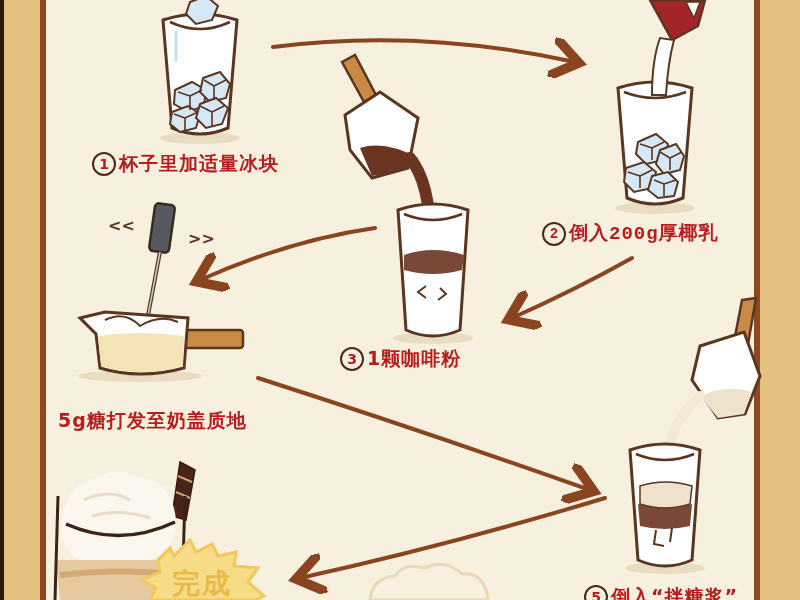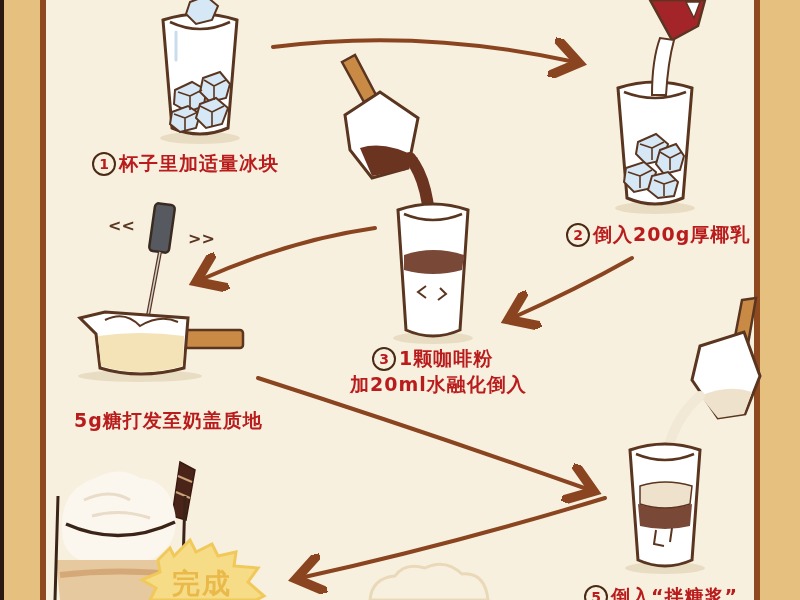--- a/index.html
+++ b/index.html
@@ -134,32 +134,29 @@
       <path d="M66,524 Q120,548 175,522" fill="none" stroke="#3a2418" stroke-width="3.5"></path>
     </g>
 
     <path d="M158,560 L170,548 L174,556 L190,540 L196,552 L212,544 L218,556 L236,552 L234,566 L258,568 L248,582 L264,596 L256,600 L150,600 L156,588 L142,580 L160,572 Z" fill="#f6dc86" stroke="#f0c95a" stroke-width="3"></path>
   </svg>
 
   <div class="label" style="left:92px; top:151px;">
     <span class="step-num">1</span><span>杯子里加适量冰块</span>
   </div>
 
-  <div class="label" style="left:566px; top:222px;">
+  <div class="label" style="left:542px; top:222px;font-family:Liberation Mono, monospace;">
     <span class="step-num">2</span><span>倒入200g厚椰乳</span>
   </div>
 
-  <div class="label" style="left:372px; top:346px;">
+  <div class="label" style="left:340px; top:346px;">
     <span class="step-num">3</span><span>1颗咖啡粉</span>
   </div>
-  <div class="label" style="left:350px; top:372px;">
-    <span>加20ml水融化倒入</span>
-  </div>
 
-  <div class="label" style="left:74px; top:408px;">
+  <div class="label" style="left:58px; top:408px;">
     <span>5g糖打发至奶盖质地</span>
   </div>
 
   <div class="label" style="left:584px; top:584px;">
     <span class="step-num">5</span><span>倒入“拌糖浆”</span>
   </div>
 
   <div class="done-text">完成</div>
 </div>
 

